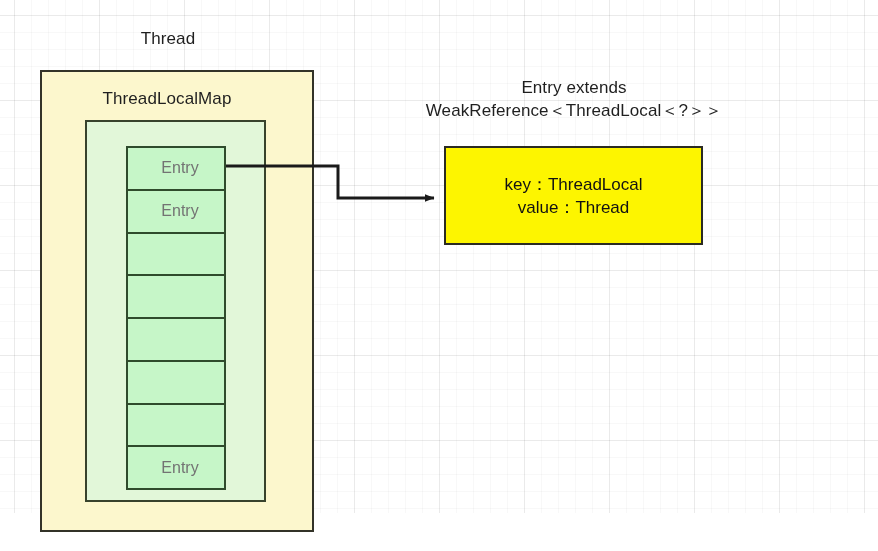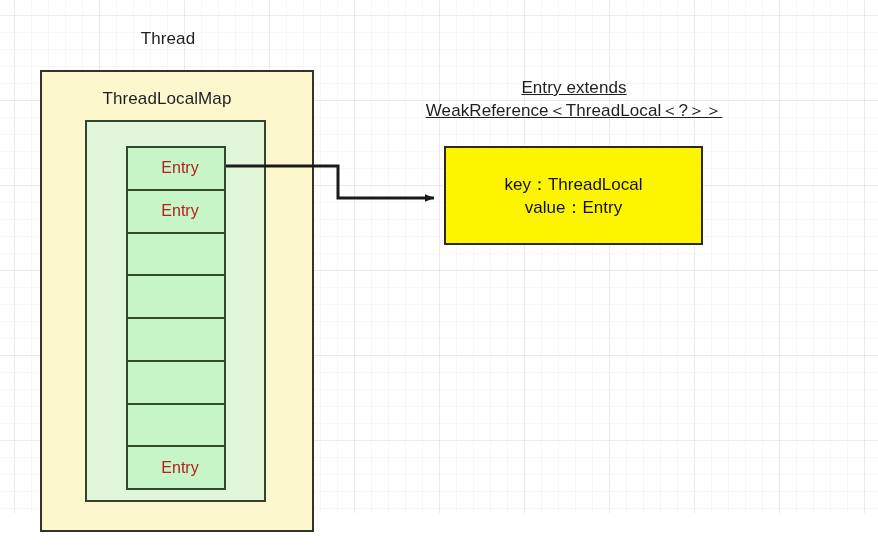--- a/index.html
+++ b/index.html
@@ -60,21 +60,20 @@
     width: 182px;
     font-size: 17px;
   }
 
   #entry-extends-label {
     left: 404px;
     top: 76px;
     width: 340px;
     font-size: 17px;
     line-height: 23px;
-    text-decoration: underline;
   }
 
   
   #thread-box {
     position: absolute;
     left: 40px;
     top: 70px;
     width: 274px;
     height: 462px;
     background-color: #fcf7cd;
@@ -108,21 +107,21 @@
 
   .entry-cell {
     flex: 1 1 0;
     background-color: #c6f6c8;
     border: 2px solid #2f4b2c;
     border-bottom-width: 0;
     box-sizing: border-box;
     display: flex;
     align-items: center;
     justify-content: center;
-    color: #b91c1c;
+    color: #737373;
     font-size: 16px;
     line-height: 18px;
     white-space: pre;
     padding-left: 8px;
   }
   .entry-cell:last-child {
     border-bottom-width: 2px;
   }
 
   
@@ -179,21 +178,21 @@
     <div class="entry-cell"></div>
     <div class="entry-cell"></div>
     <div class="entry-cell">Entry</div>
   </div>
 
   <div class="label" id="entry-extends-label">Entry extends
 WeakReference＜ThreadLocal＜?＞＞</div>
 
   <div id="kv-box">
     <div class="kv-line">key：ThreadLocal</div>
-    <div class="kv-line">value：Entry</div>
+    <div class="kv-line">value：Thread</div>
   </div>
 
   <svg id="connector" viewBox="0 0 878 551" width="878" height="551" aria-hidden="true">
     <defs>
       <marker id="arrowhead" markerWidth="10" markerHeight="8" refX="9.5" refY="4" orient="auto" markerUnits="userSpaceOnUse">
         <path d="M0,0 L10,4 L0,8 z" fill="#1a1a1a"></path>
       </marker>
     </defs>
     <path d="M 226,166 L 338,166 L 338,198 L 434,198" fill="none" stroke="#1a1a1a" stroke-width="3" stroke-linecap="butt" stroke-linejoin="miter" marker-end="url(#arrowhead)"></path>
   </svg>

